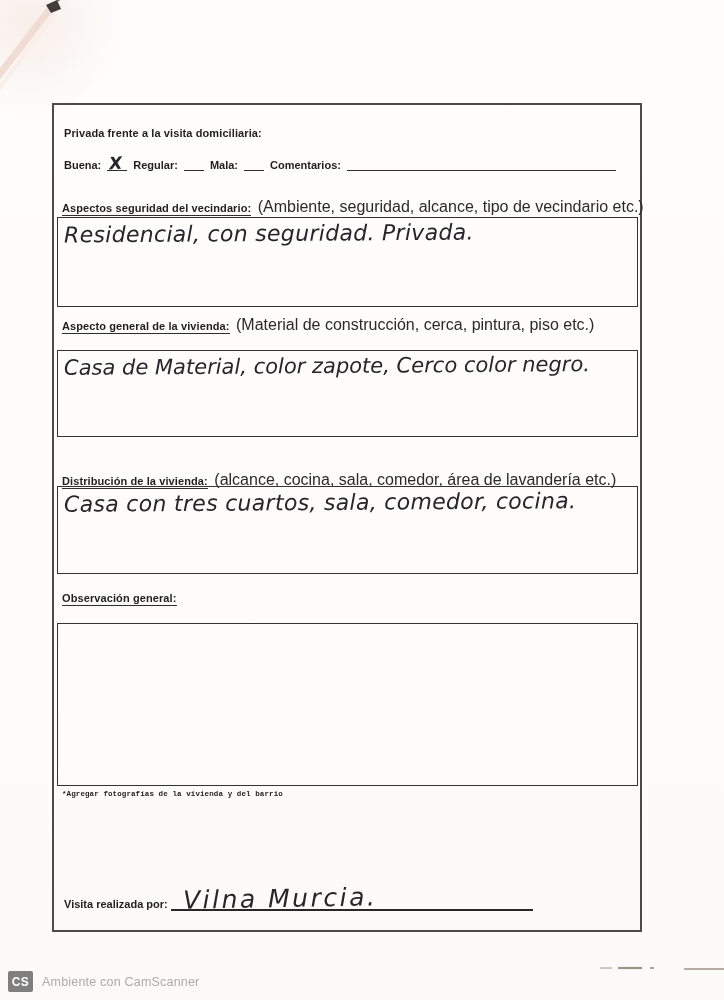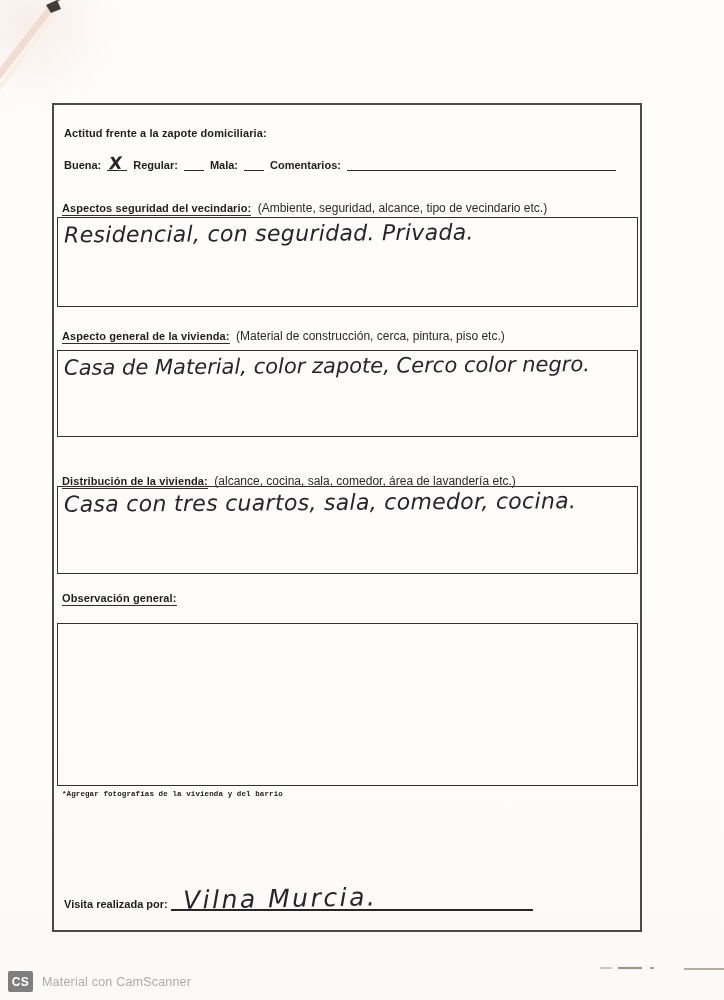--- a/index.html
+++ b/index.html
@@ -23,21 +23,21 @@
     position:absolute; left:52px; top:103px;
     width:590px; height:829px;
     border:2px solid #4b4b4b;
     background:transparent;
   }
   .lbl-bold { font-weight:bold; font-size:11px; color:#1f1f1f; letter-spacing:.1px; }
   .lbl-bold-u {
     font-weight:bold; font-size:11px; color:#1f1f1f; letter-spacing:.1px;
     border-bottom:1.5px solid #2e2e2e; padding-bottom:1px;
   }
-  .hint { font-size:12px; color:#2a2a2a; }
+  .hint { font-size:16px; color:#2a2a2a; }
   
   .attitude-heading { position:absolute; left:10px; top:22px; }
   .attitude-row {
     position:absolute; left:10px; top:53px; width:566px;
     display:flex; align-items:flex-end; gap:6px;
     font-size:11px; font-weight:bold; color:#1f1f1f;
   }
   .blank { border-bottom:1.5px solid #2e2e2e; height:13px; display:inline-block; position:relative; }
   .blank-s { width:20px; }
   .blank-l { flex:1; margin-right:14px; }
@@ -60,21 +60,21 @@
     background:transparent;
     overflow:hidden;
   }
   .field-box .hand {
     font-size:22px; letter-spacing:.3px; line-height:1.2;
     padding:3px 2px 0 6px; transform:rotate(-.4deg);
     white-space:nowrap;
   }
   .sec1-label { top:93px; }
   .box1 { top:112px; height:90px; }
-  .sec2-label { top:221px; }
+  .sec2-label { top:211px; }
   .box2 { top:245px; height:87px; }
   .box2 .hand { font-size:21px; letter-spacing:0; }
   .sec3-label { top:366px; }
   .box3 { top:381px; height:88px; }
   .sec4-label { top:483px; }
   .box4 { top:518px; height:163px; }
   .footnote {
     position:absolute; left:8px; top:685px;
     font-size:7.5px; font-weight:bold; color:#222;
     letter-spacing:.1px;
@@ -119,21 +119,21 @@
 
   <svg class="pen-artifact" width="140" height="95" viewBox="0 0 140 95" aria-hidden="true">
     <line x1="-8" y1="84" x2="50" y2="9" stroke="#f1dcd3" stroke-width="7" stroke-linecap="round"></line>
     <line x1="-2" y1="90" x2="54" y2="15" stroke="#f9efe9" stroke-width="4" stroke-linecap="round"></line>
     <polygon points="46,5 57,0 61,9 51,13" fill="#433d39"></polygon>
     <line x1="57" y1="1" x2="63" y2="-3" stroke="#6b645f" stroke-width="2"></line>
   </svg>
 
   <div class="form-box">
 
-    <div class="attitude-heading lbl-bold">Actitud frente a la zapote domiciliaria:</div>
+    <div class="attitude-heading lbl-bold">Privada frente a la visita domiciliaria:</div>
 
     <div class="attitude-row">
       <span>Buena:</span>
       <span class="blank blank-s">
         <span class="hand hand-x">X</span>
       </span>
       <span>Regular:</span>
       <span class="blank blank-s"></span>
       <span>Mala:</span>
       <span class="blank blank-s"></span>
@@ -187,16 +187,16 @@
 
   <svg class="scan-dashes" width="164" height="16" viewBox="0 0 164 16" aria-hidden="true">
     <line x1="40" y1="8" x2="52" y2="8" stroke="#bcb6ad" stroke-width="1.5"></line>
     <line x1="58" y1="8" x2="82" y2="8" stroke="#9d968c" stroke-width="2.2"></line>
     <line x1="90" y1="8" x2="94" y2="8" stroke="#a9a299" stroke-width="2"></line>
     <line x1="124" y1="9" x2="164" y2="9" stroke="#b3ada4" stroke-width="1.8"></line>
   </svg>
 
   <div class="footer">
     <span class="cs-logo">CS</span>
-    <span class="cs-text">Material con CamScanner</span>
+    <span class="cs-text">Ambiente con CamScanner</span>
   </div>
 
 </div>
 
 </body></html>

